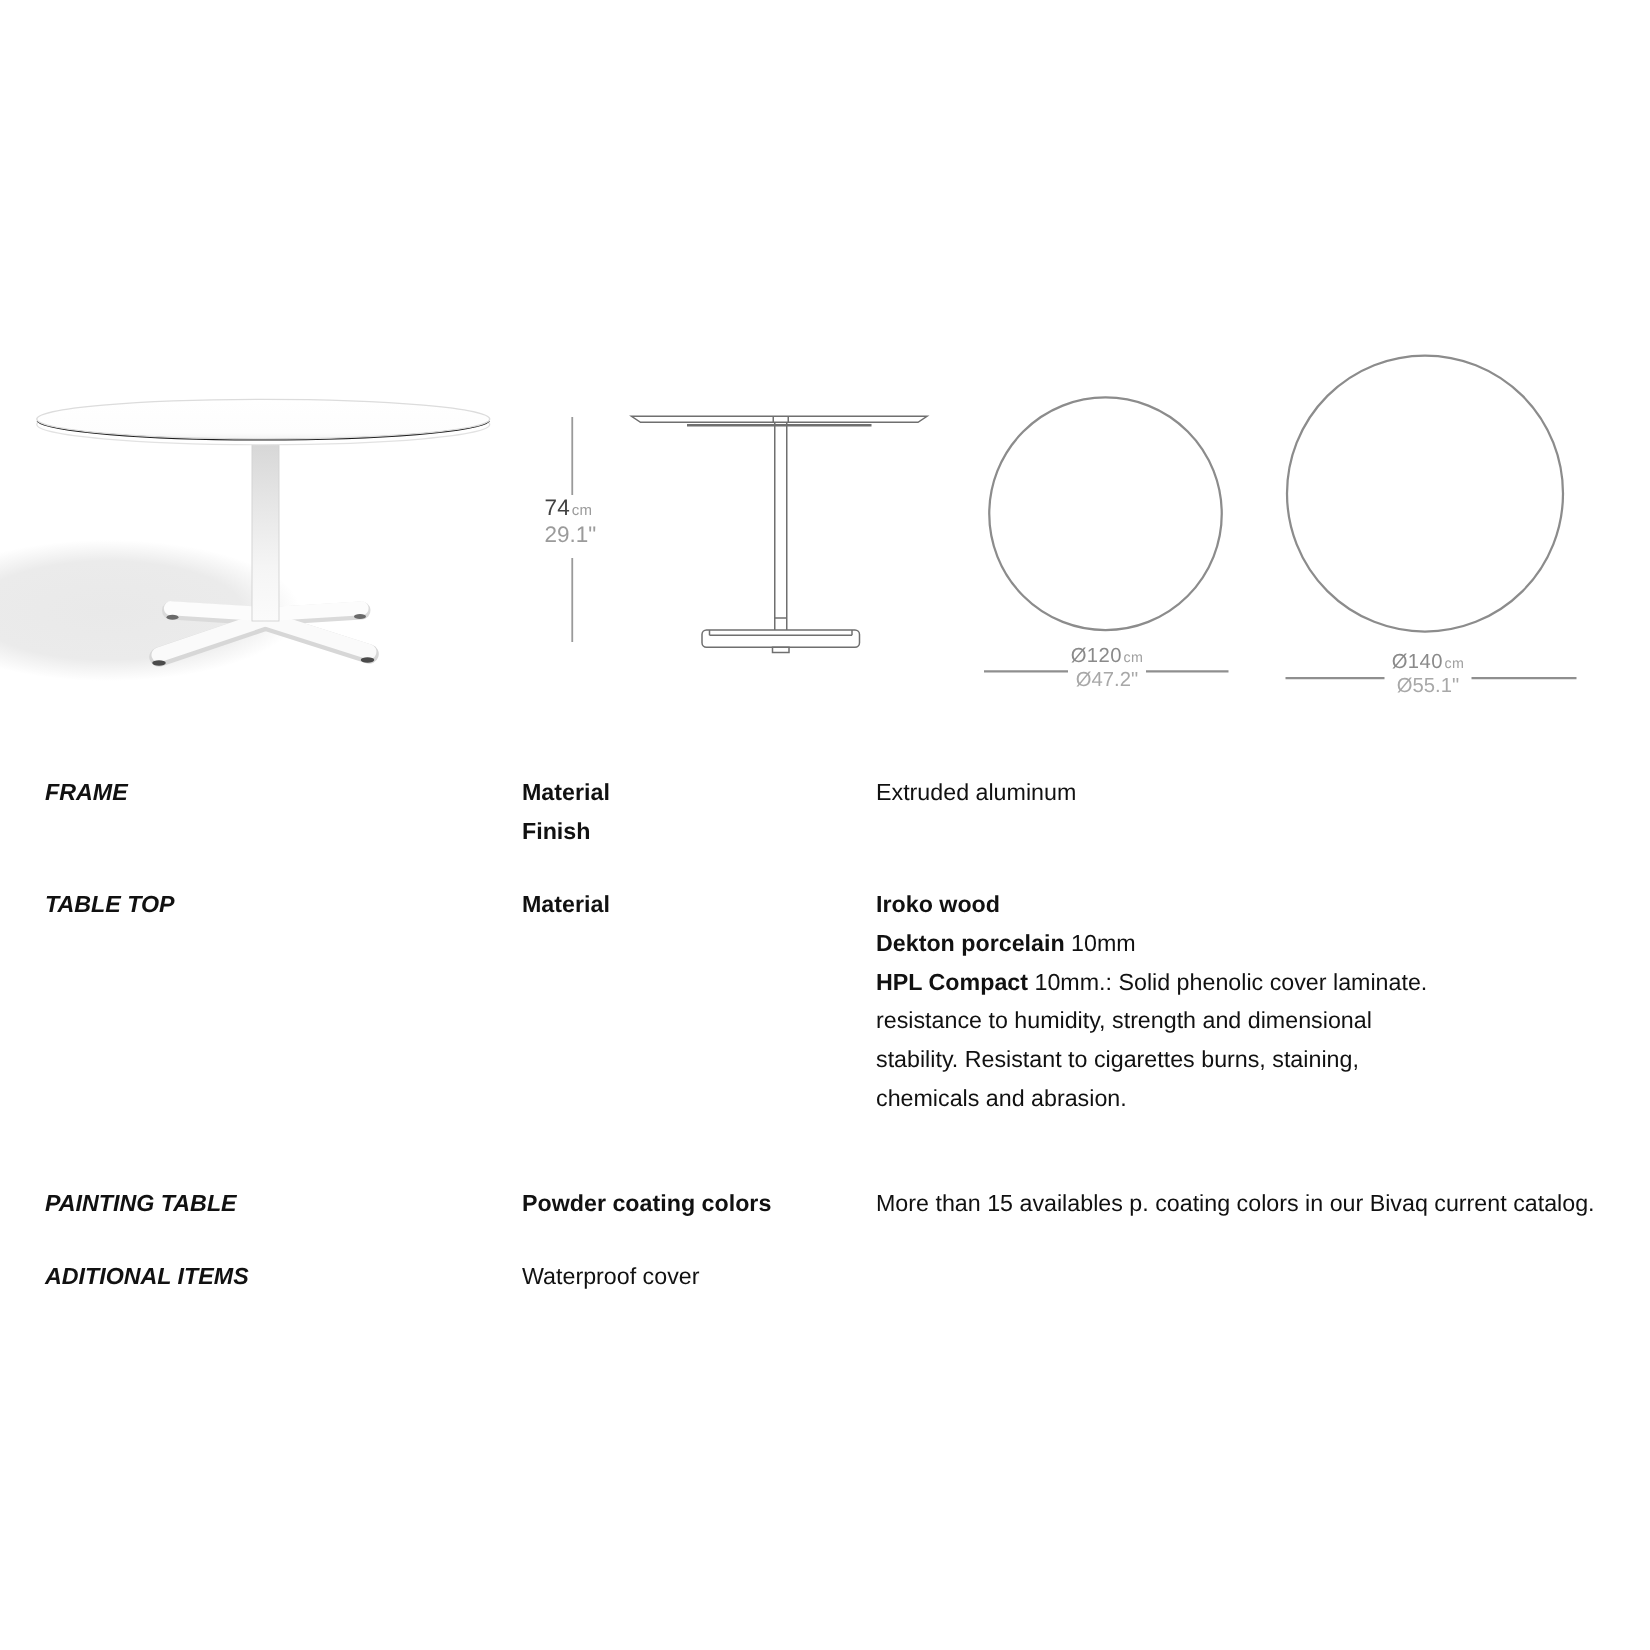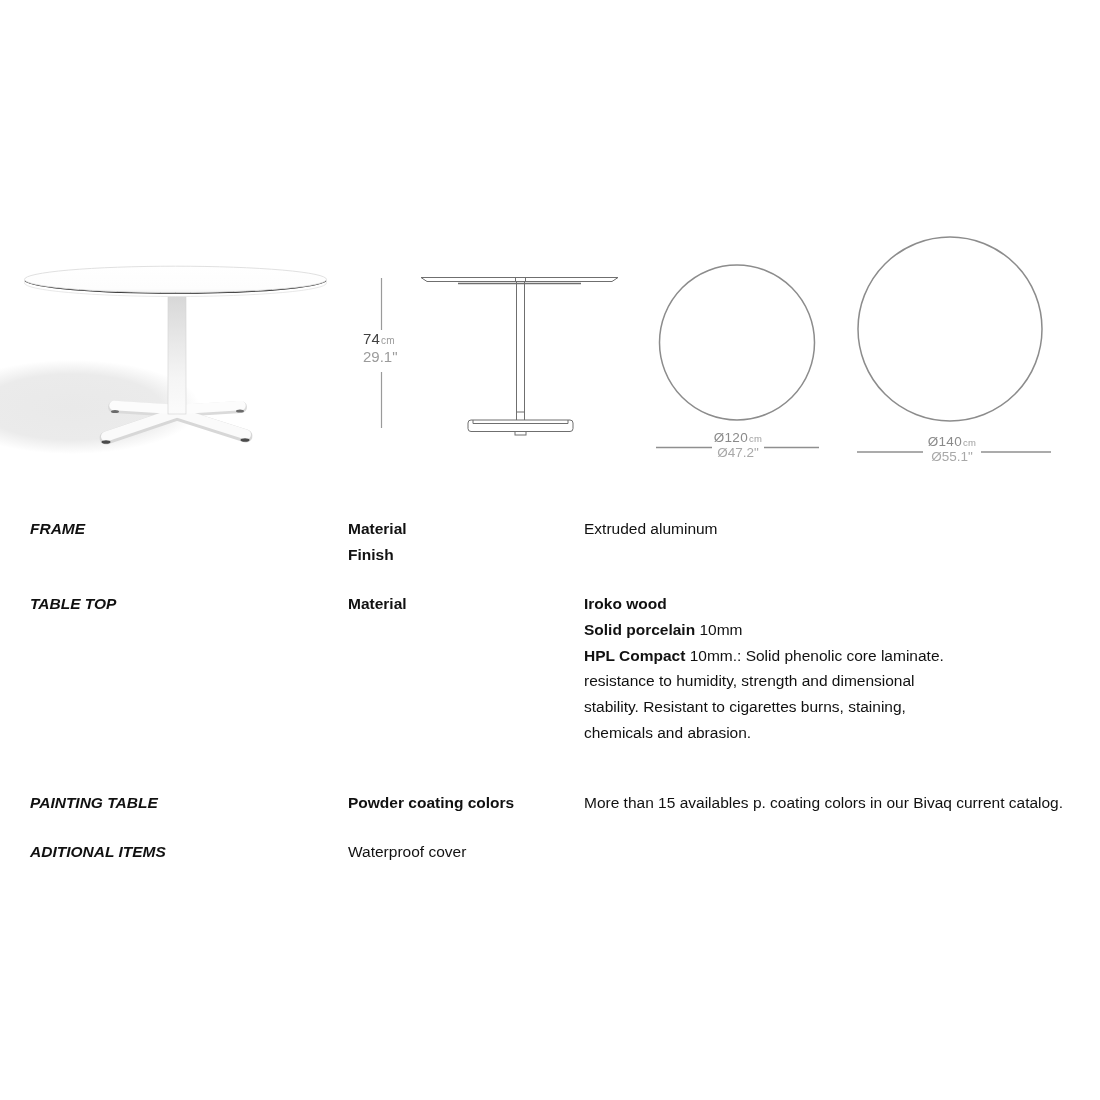--- a/index.html
+++ b/index.html
@@ -152,22 +152,22 @@
   </div>
 </div>
 
 <div class="spec-block" style="top:591px;">
   <div class="colc c1">TABLE TOP</div>
   <div class="colc c2">
     <div>Material</div>
   </div>
   <div class="colc c3">
     <div><span class="b">Iroko wood</span><span></span></div>
-    <div><span class="b">Solid porcelain</span><span> 10mm</span></div>
-    <div><span class="b">HPL Compact</span><span> 10mm.: Solid phenolic core laminate.</span></div>
+    <div><span class="b">Dekton porcelain</span><span> 10mm</span></div>
+    <div><span class="b">HPL Compact</span><span> 10mm.: Solid phenolic cover laminate.</span></div>
     <div><span class="b"></span><span>resistance to humidity, strength and dimensional</span></div>
     <div><span class="b"></span><span>stability. Resistant to cigarettes burns, staining,</span></div>
     <div><span class="b"></span><span>chemicals and abrasion.</span></div>
   </div>
 </div>
 
 <div class="spec-block" style="top:790px;">
   <div class="colc c1">PAINTING TABLE</div>
   <div class="colc c2">
     <div>Powder coating colors</div>

